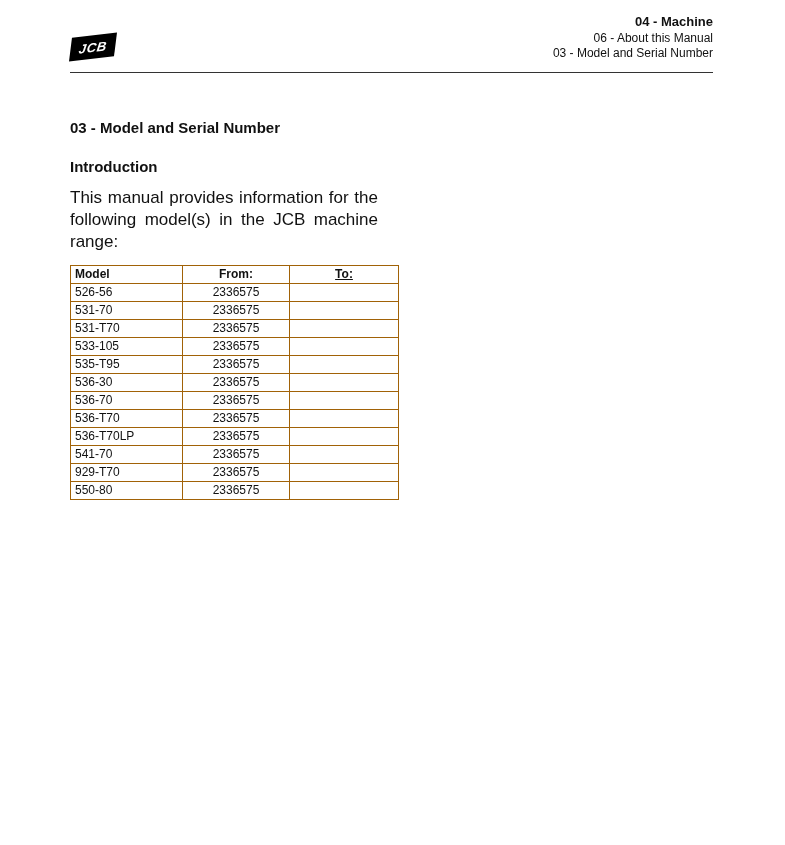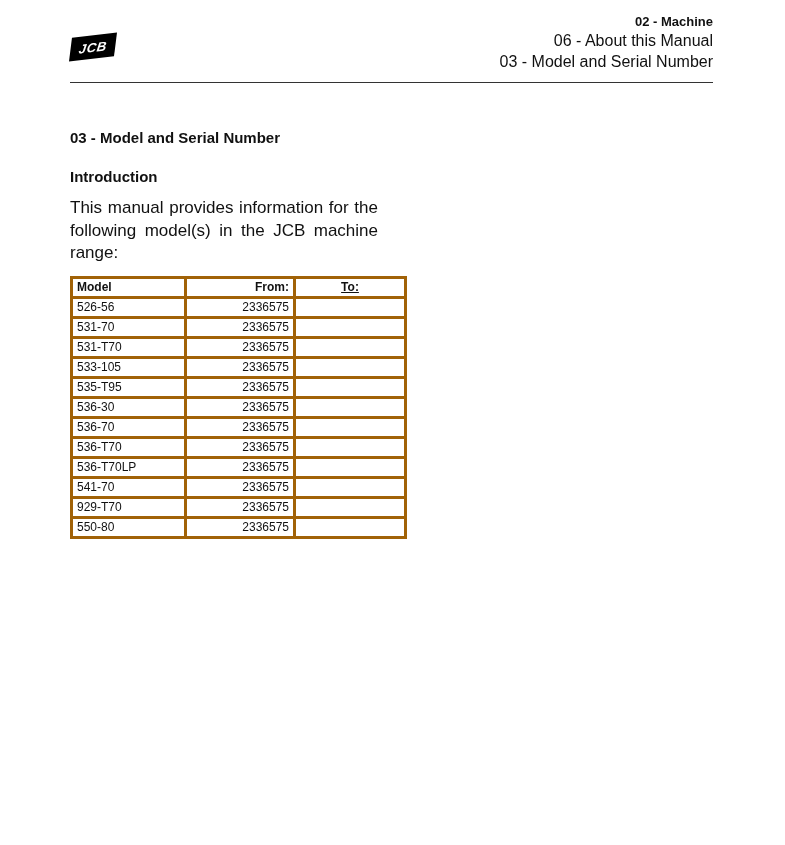--- a/index.html
+++ b/index.html
@@ -49,21 +49,21 @@
   .breadcrumb {
     text-align: right;
     line-height: 1.3;
   }
   .breadcrumb .bc1 {
     font-size: 13px;
     font-weight: bold;
   }
   .breadcrumb .bc2,
   .breadcrumb .bc3 {
-    font-size: 16px;
+    font-size: 12px;
     font-weight: normal;
   }
   .divider {
     border: none;
     border-top: 1px solid #333333;
     margin: 4px 72px 0 70px;
   }
 
   
   .content {
@@ -90,43 +90,43 @@
   
   table.model-table {
     margin-top: 7px;
     border-collapse: collapse;
     table-layout: fixed;
     width: 307px;
     font-size: 12px;
   }
   .model-table th,
   .model-table td {
-    border: 3px solid #a16207;
+    border: 1px solid #a16207;
     padding: 1px 4px;
     height: 15px;
     line-height: 15px;
     overflow: hidden;
     white-space: nowrap;
   }
   .model-table th { font-weight: bold; }
   .col-model { width: 103px; text-align: left; }
-  .col-from  { width: 98px;  text-align: right; }
+  .col-from  { width: 98px;  text-align: center; }
   .col-to    { width: 100px; text-align: center; text-decoration: underline; }
 </style>
 </head>
 <body>
 
 <div class="page">
 
   <div class="header">
     <div class="logo">
       <span>JCB</span>
     </div>
     <div class="breadcrumb">
-      <div class="bc1">02 - Machine</div>
+      <div class="bc1">04 - Machine</div>
       <div class="bc2">06 - About this Manual</div>
       <div class="bc3">03 - Model and Serial Number</div>
     </div>
   </div>
   <hr class="divider">
 
   <div class="content">
     <h1 class="page-title">03 - Model and Serial Number</h1>
     <h2 class="section-heading">Introduction</h2>
     <p class="intro">This manual provides information for the following model(s) in the JCB machine range:</p>

